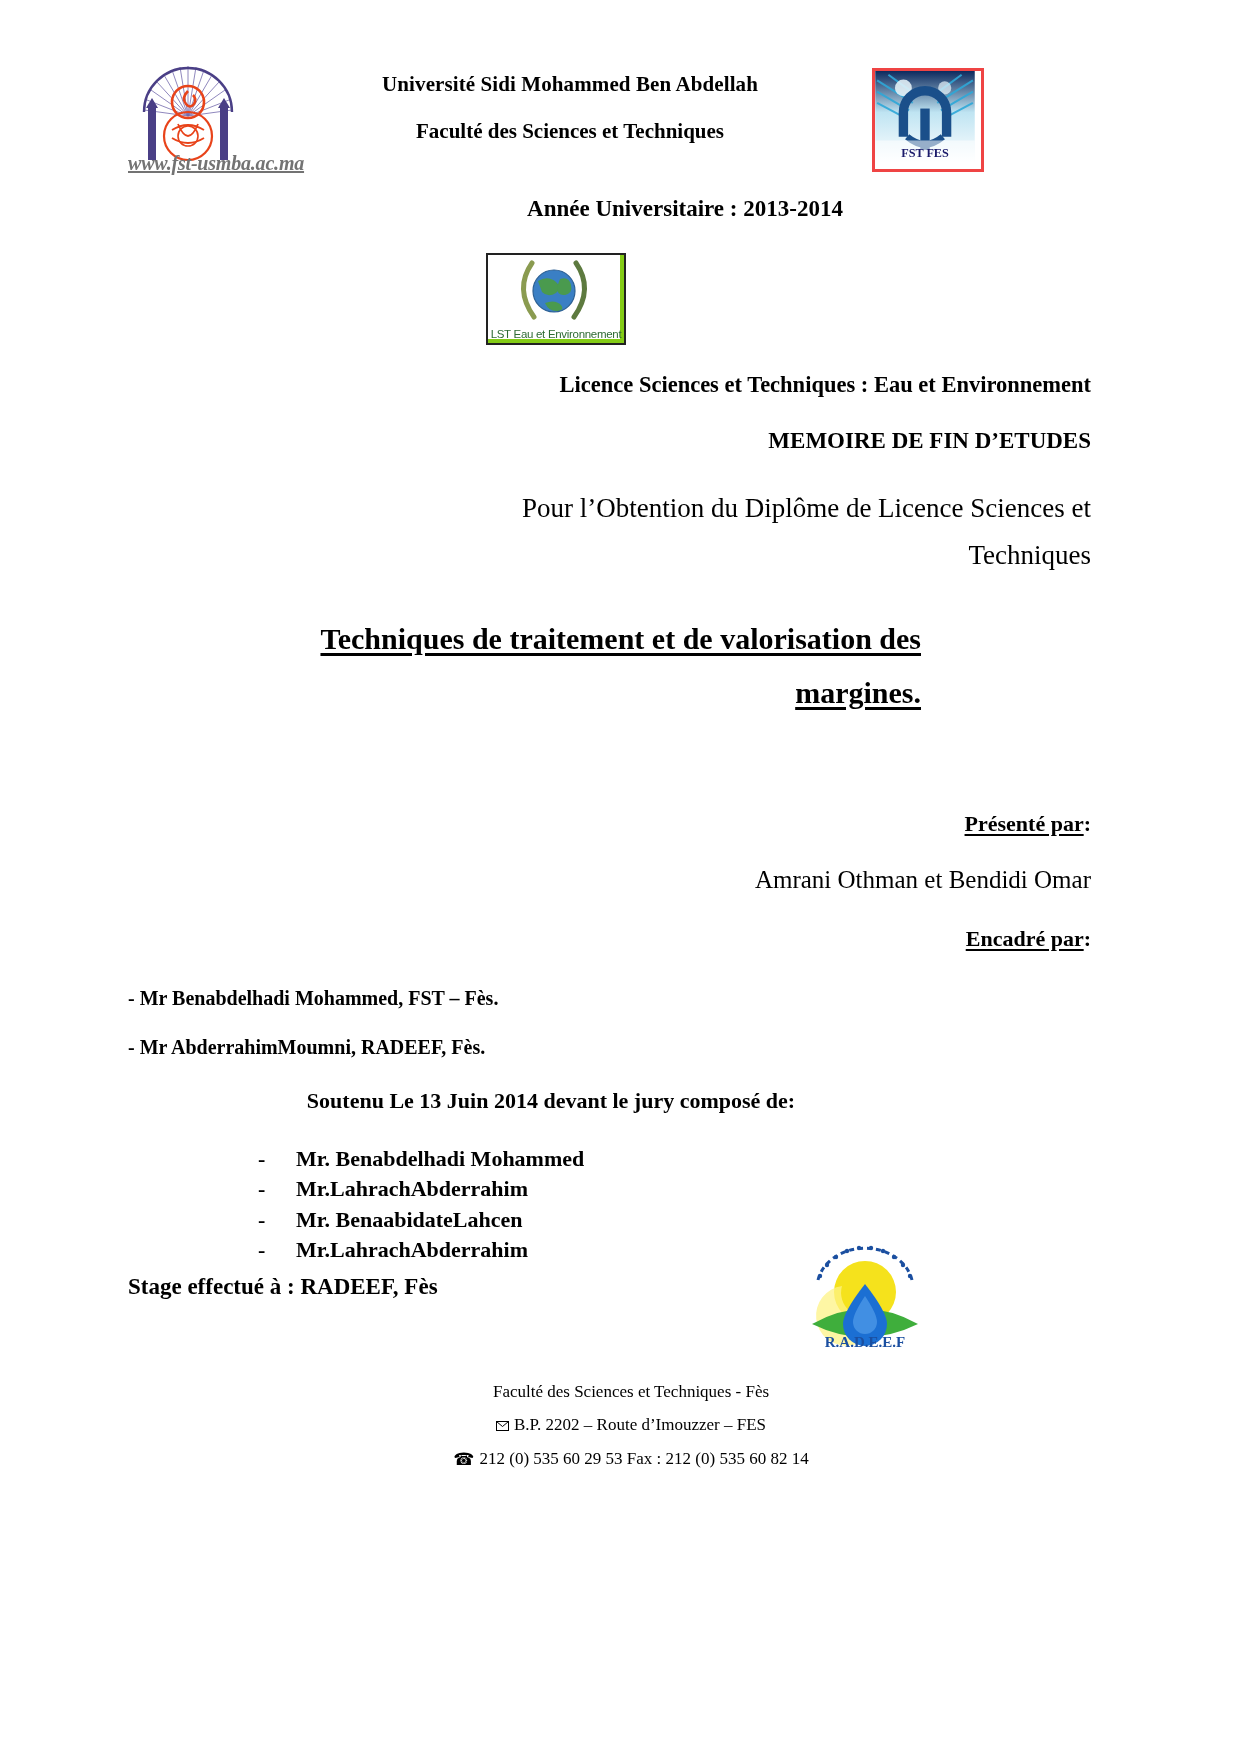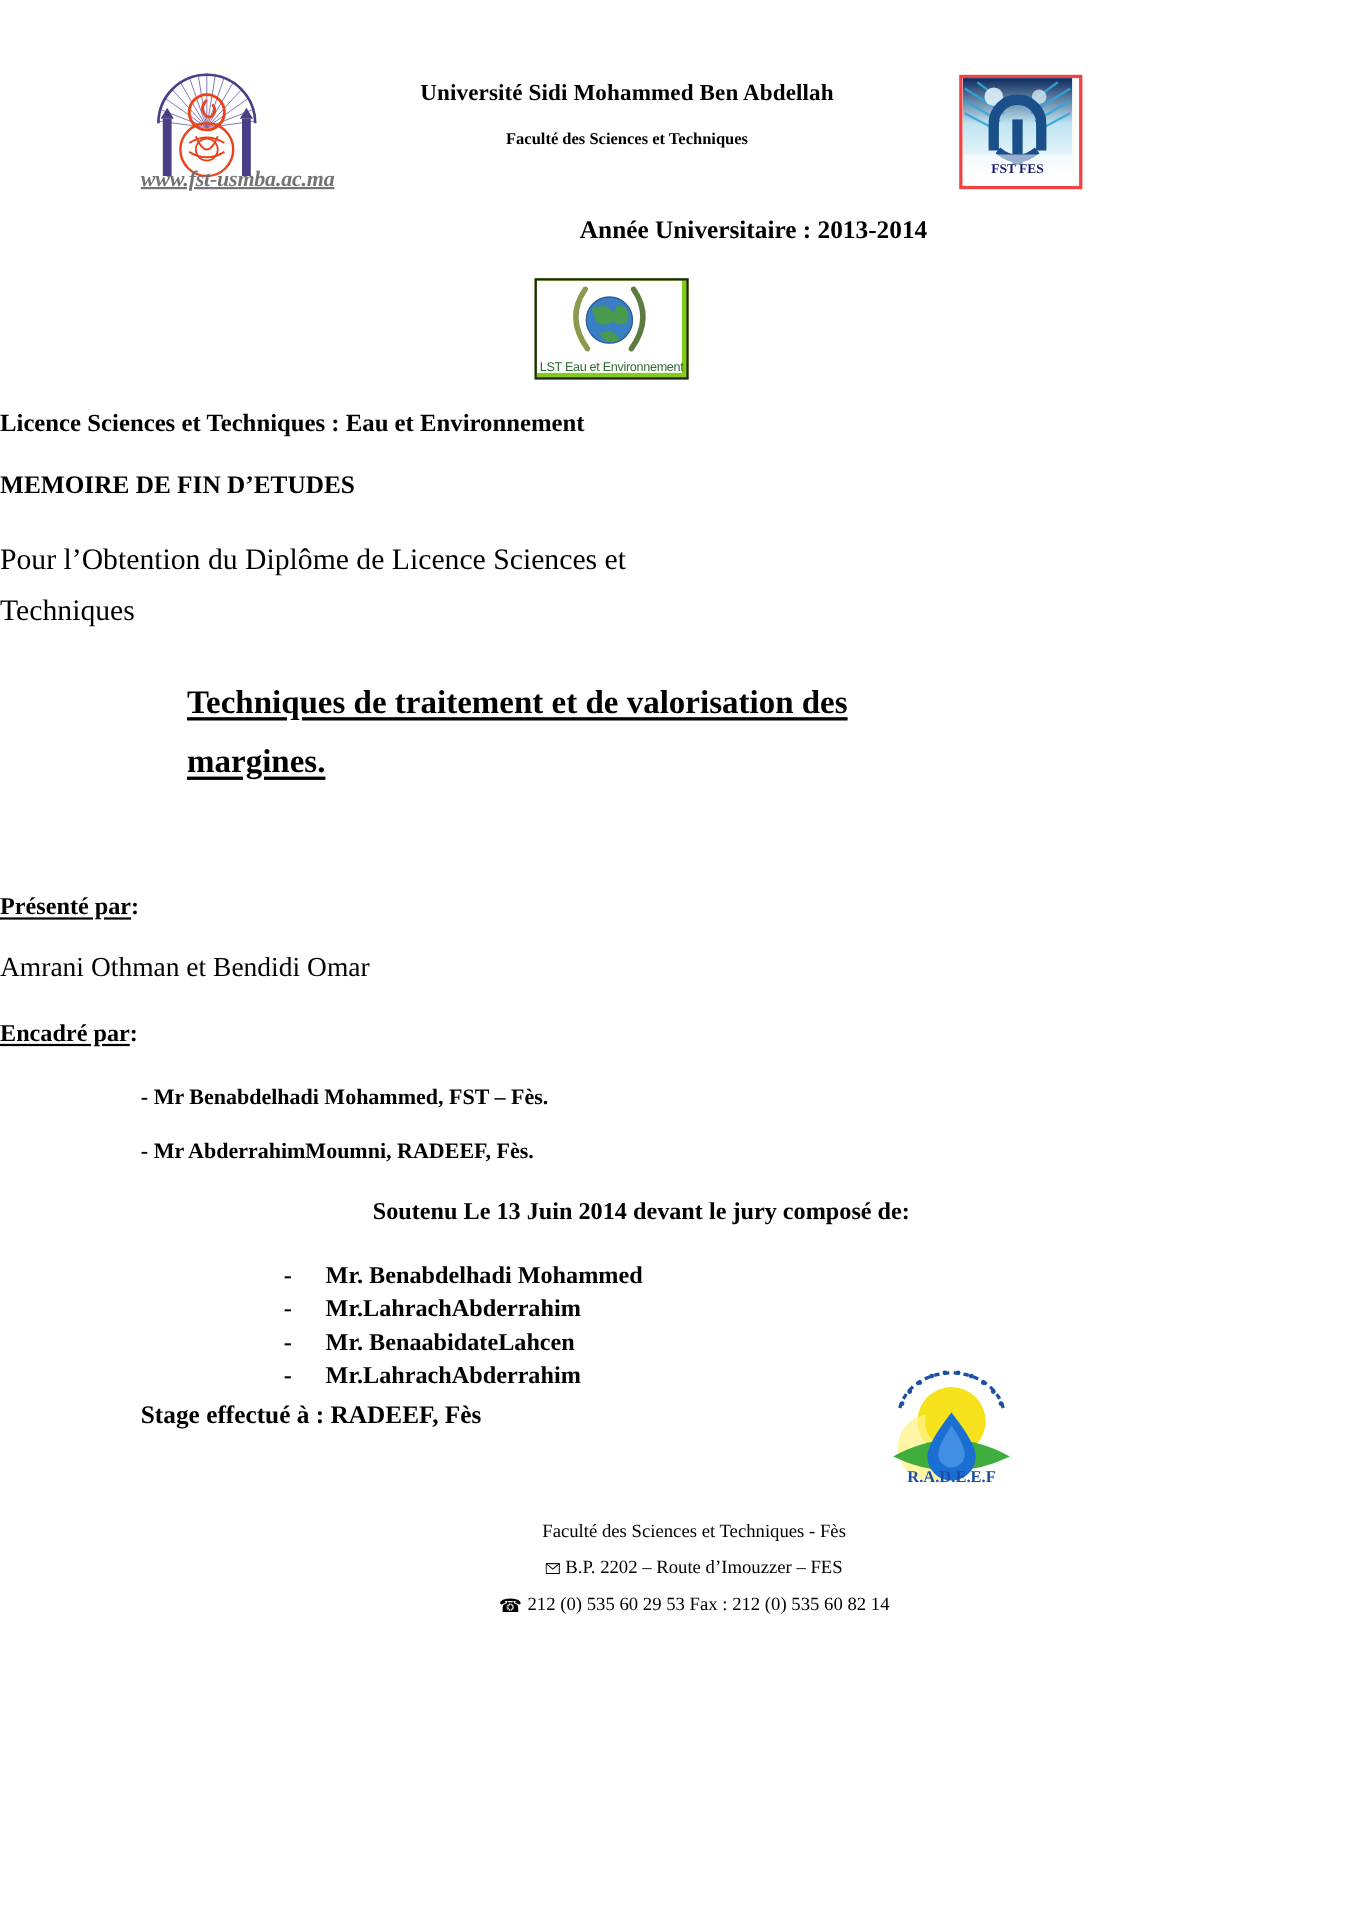--- a/index.html
+++ b/index.html
@@ -49,21 +49,21 @@
     top: 72px;
     width: 540px;
     text-align: center;
   }
   .uni-line1 {
     font-size: 21px;
     font-weight: bold;
     letter-spacing: 0.1px;
   }
   .uni-line2 {
-    font-size: 15px;
+    font-size: 21px;
     font-weight: bold;
     margin-top: 22px;
   }
   .fst-logo-wrap {
     position: absolute;
     left: 872px;
     top: 68px;
     width: 106px;
     height: 98px;
     border: 3px solid #ef4444;
@@ -102,23 +102,23 @@
     font-family: "Liberation Sans", sans-serif;
     font-size: 11.5px;
     color: #2f6b34;
     letter-spacing: -0.3px;
     white-space: nowrap;
   }
 
   
   .centered {
     position: absolute;
-    left: 0;
+    left: 15px;
     width: 1076px;
-    text-align: left;
+    text-align: right;
   }
   .lst-title {
     top: 372px;
     font-size: 22.5px;
     font-weight: bold;
   }
   .memoire {
     top: 428px;
     font-size: 23px;
     font-weight: bold;
@@ -167,21 +167,20 @@
   .soutenu {
     position: absolute;
     left: 0;
     top: 1088px;
     width: 1092px;
     text-align: center;
     padding-left: 10px;
     box-sizing: border-box;
     font-size: 22px;
     font-weight: bold;
-    margin-left: 32px;
   }
 
   .jury-list {
     position: absolute;
     left: 258px;
     top: 1144px;
     margin: 0;
     padding: 0;
     list-style: none;
   }

